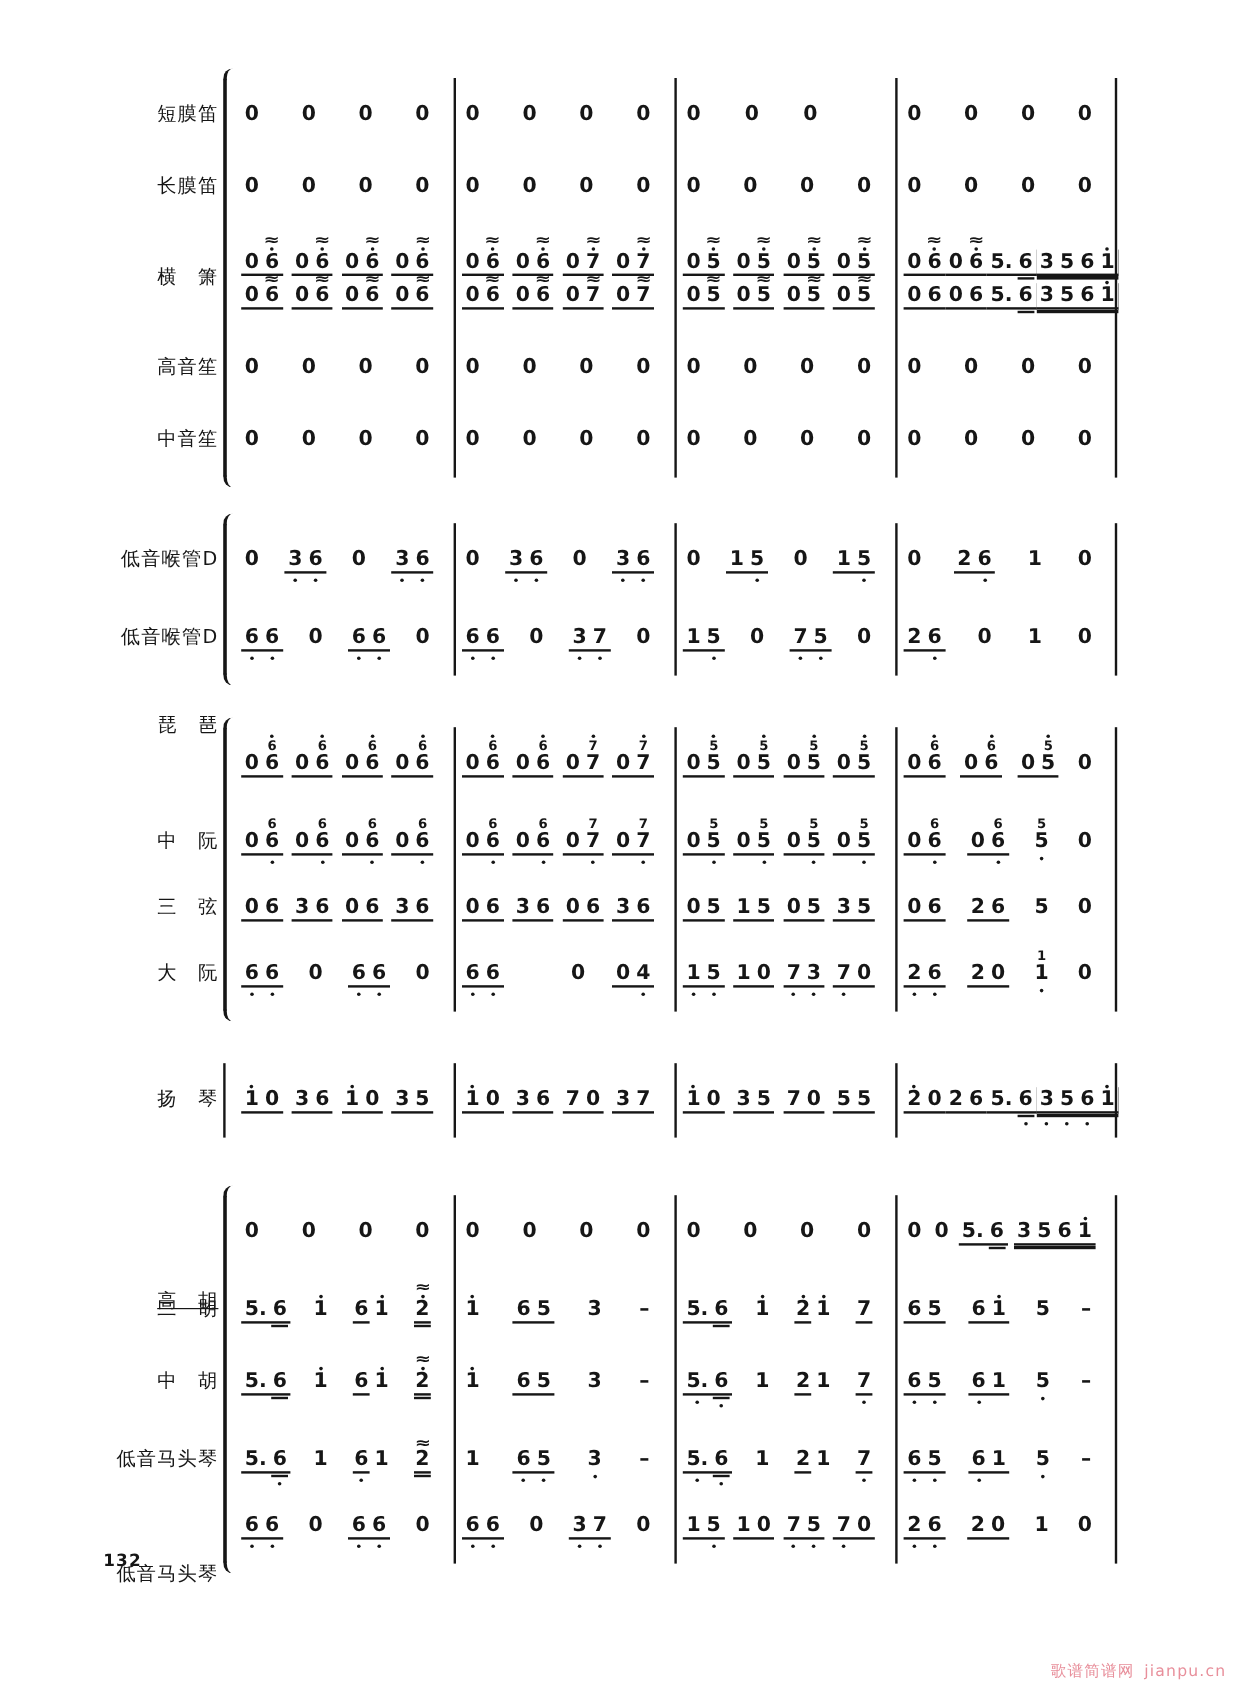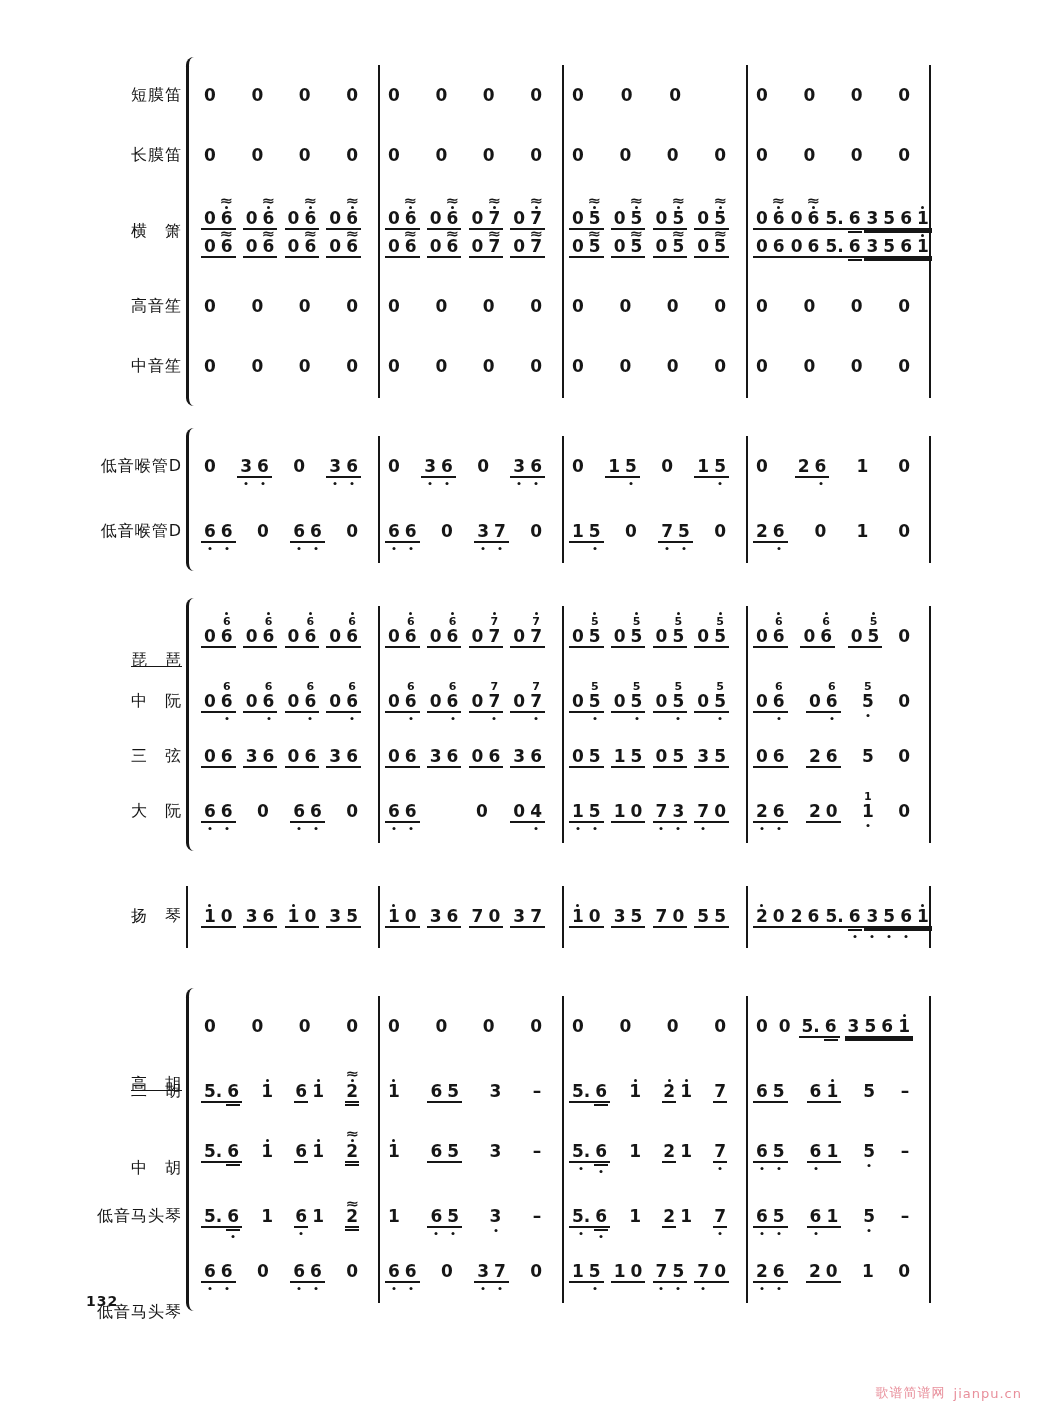--- a/index.html
+++ b/index.html
@@ -2750,22 +2750,22 @@
   <span>jianpu.cn</span>
 </div>
 
 <div class="row-label" style="top: 84px;">短膜笛</div>
 <div class="row-label" style="top: 144px;">长膜笛</div>
 <div class="row-label" style="top: 220px;">横　箫</div>
 <div class="row-label" style="top: 295px;">高音笙</div>
 <div class="row-label" style="top: 355px;">中音笙</div>
 <div class="row-label" style="top: 455px;">低音喉管D</div>
 <div class="row-label" style="top: 520px;">低音喉管D</div>
-<div class="row-label" style="top: 649px; text-decoration: underline;">琵　琶</div>
+<div class="row-label" style="top: 593px;">琵　琶</div>
 <div class="row-label" style="top: 690px;">中　阮</div>
 <div class="row-label" style="top: 745px;">三　弦</div>
 <div class="row-label" style="top: 800px;">大　阮</div>
 <div class="row-label" style="top: 905px;">扬　琴</div>
 <div class="row-label" style="top: 1073px; text-decoration: underline;">高　胡</div>
 <div class="row-label" style="top: 1080px;">二　胡</div>
-<div class="row-label" style="top: 1140px; margin-top: 17px;">中　胡</div>
+<div class="row-label" style="top: 1140px;">中　胡</div>
 <div class="row-label" style="top: 1205px;">低音马头琴</div>
 <div class="row-label" style="top: 1260px; margin-top: 41px;">低音马头琴</div>
 
 </body></html>

